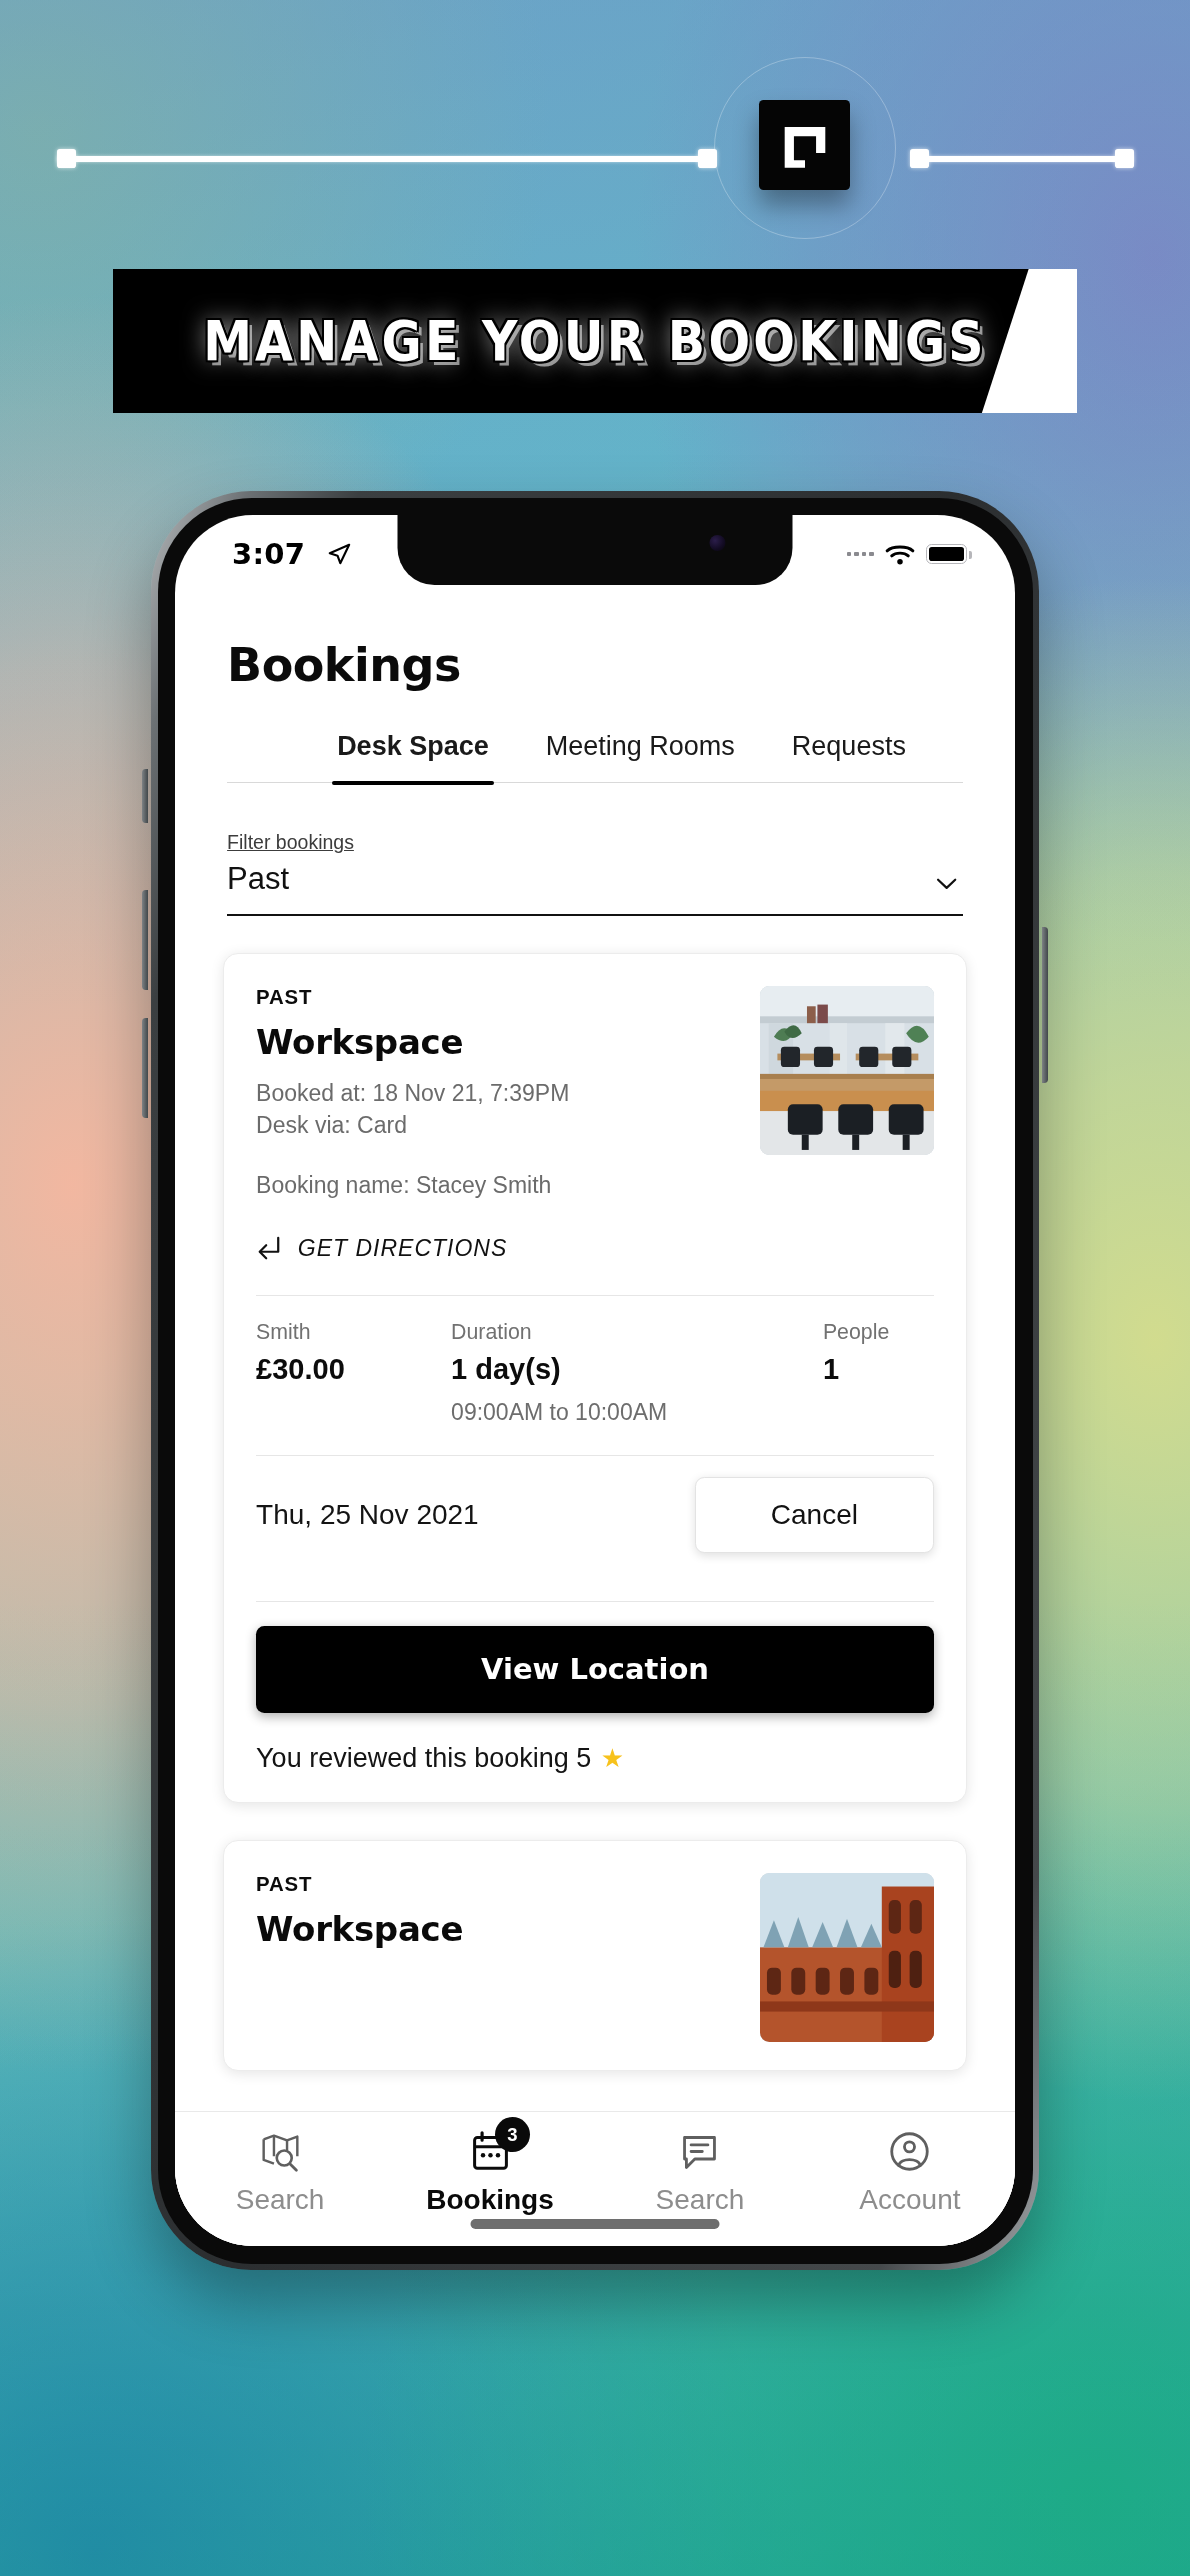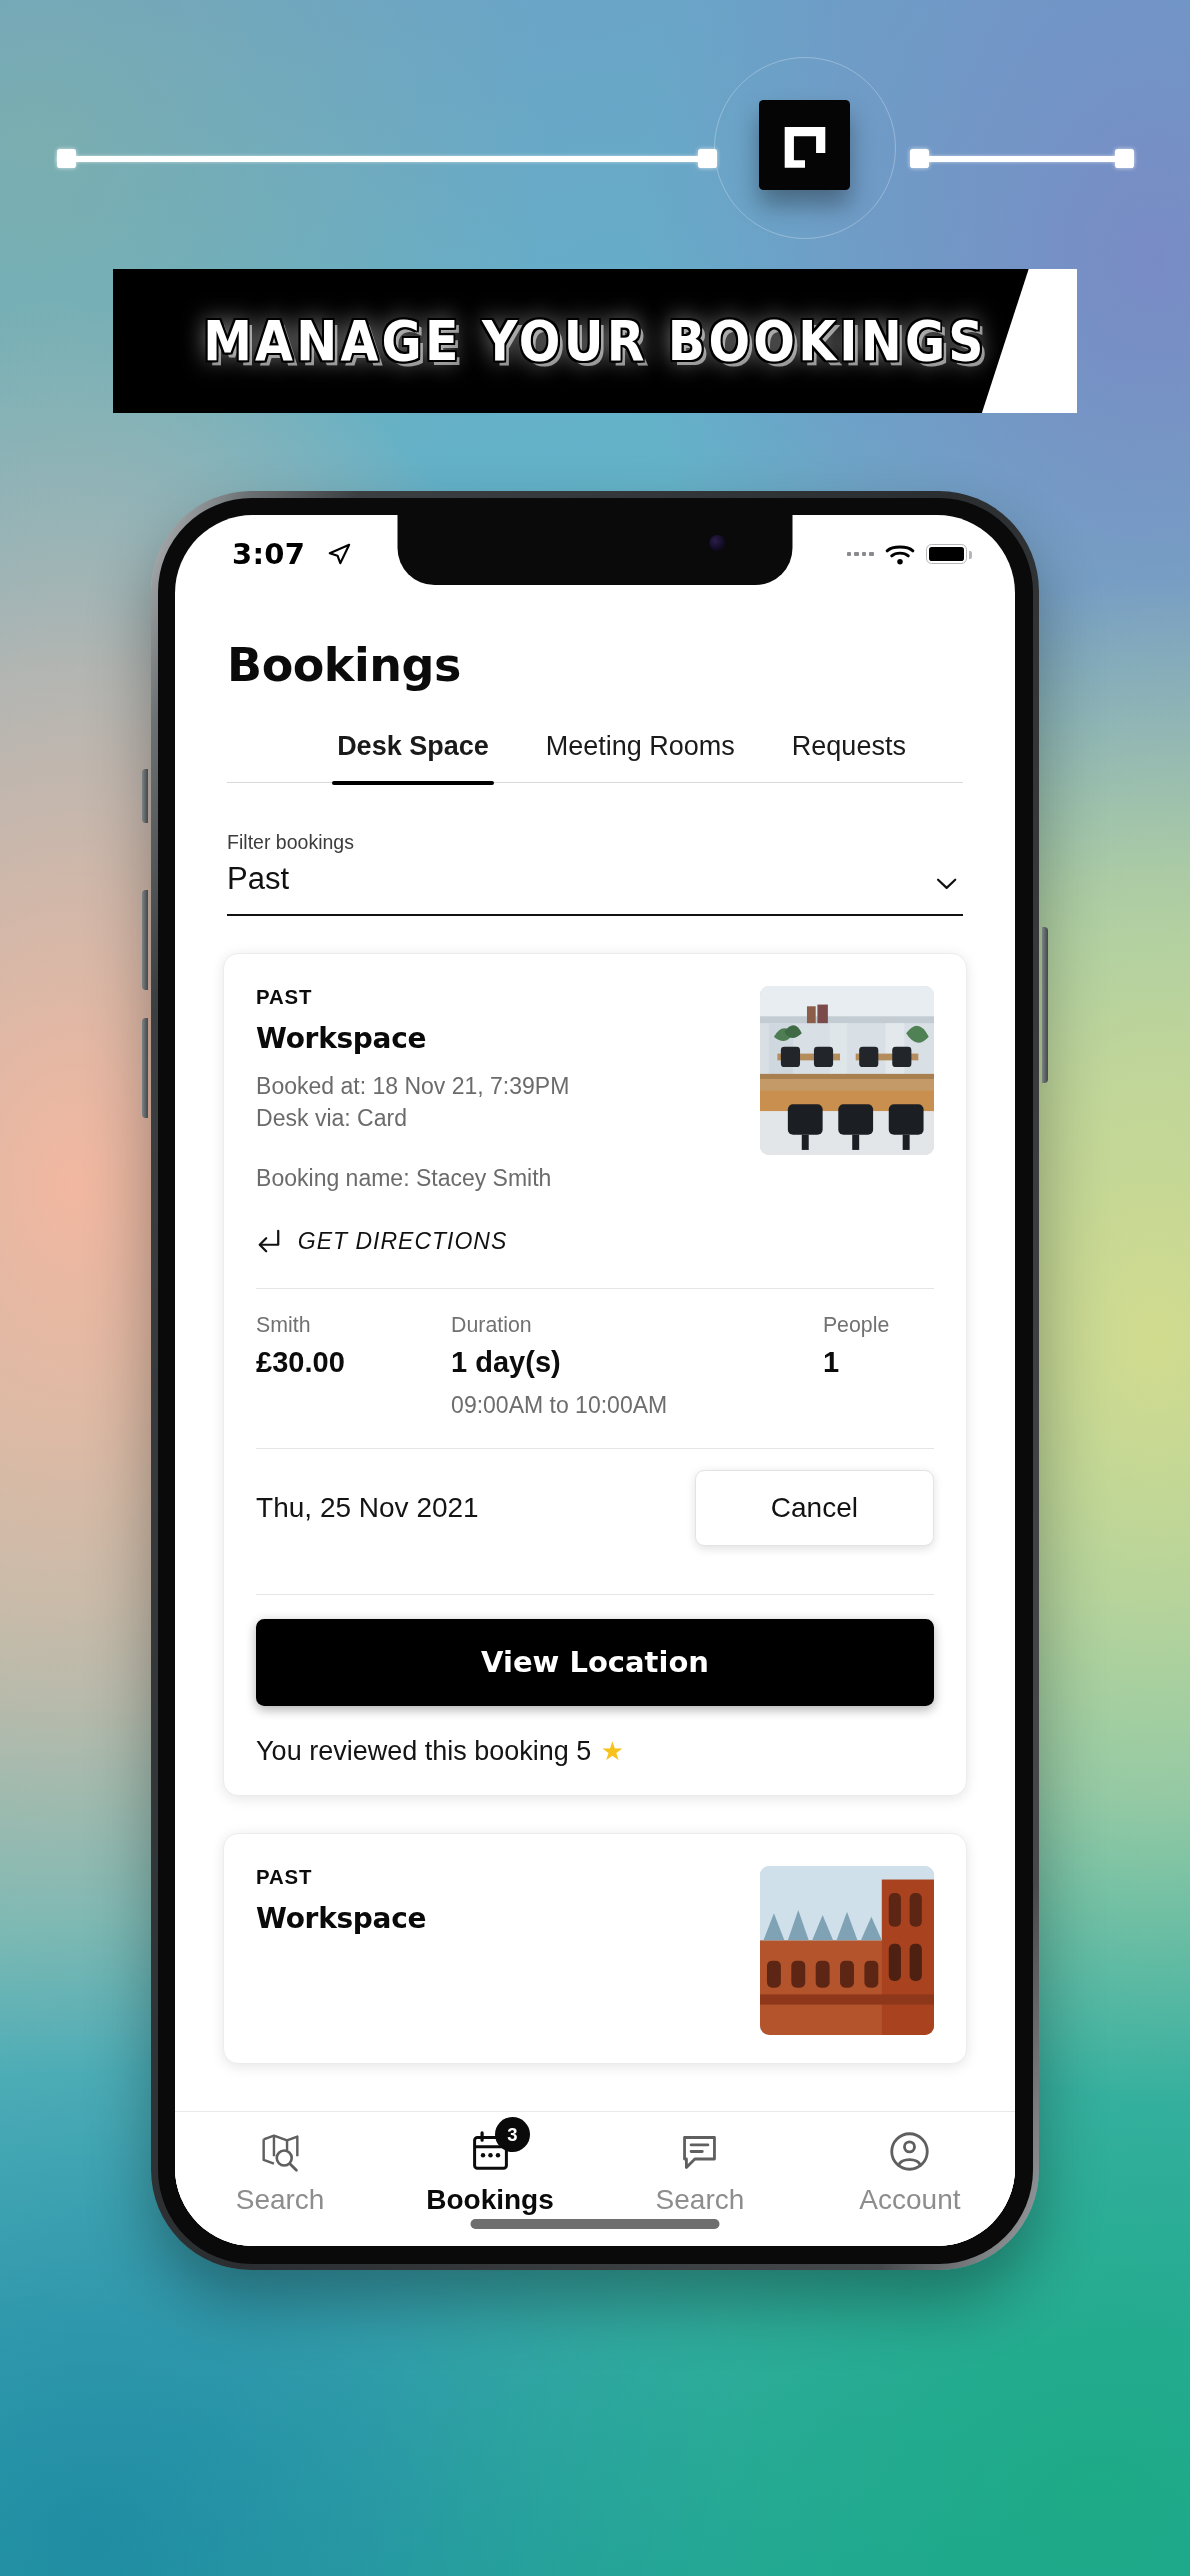--- a/index.html
+++ b/index.html
@@ -193,21 +193,21 @@
   .tab.active::after {
     content: ""; position: absolute; left: -5.6px; right: -5.6px; bottom: -2.8px;
     height: 4.6px; background: #000; border-radius: 1.9px;
   }
 
   .filter {
     margin: 48px 52px 0 52px; padding-bottom: 16.7px;
     border-bottom: 2.8px solid #111;
     position: relative;
   }
-  .filter-label { font-size: 19.5px; color: #3c3c3c; margin-bottom: 6.5px; }
+  .filter-label { font-size: 19.5px; color: #3c3c3c; margin-bottom: 6.5px; text-decoration: underline; }
   .filter-value { font-size: 31px; color: #111; }
   .filter-chevron {
     position: absolute; right: 5.6px; bottom: 24px;
     width: 21.3px; height: 12px;
   }
 
   .card {
     margin: 37px 48px 0 48px;
     background: #fff;
     border: 0.9px solid #ececec;
@@ -216,21 +216,21 @@
     padding: 32px 32px 28px 32px;
     position: relative;
   }
   .card-head { display: flex; justify-content: space-between; gap: 18.5px; }
   .card-head-left { flex: 1; min-width: 0; }
   .badge-past {
     font-size: 20.4px; font-weight: 700; letter-spacing: 0.8px;
     color: #0c0c0c; margin-bottom: 13px;
   }
   .card-title {
-    font-size: 28px; font-weight: 700; color: #0a0a0a;
+    font-size: 34px; font-weight: 700; color: #0a0a0a;
     margin-bottom: 15px; letter-spacing: -0.3px;
     font-family: "DejaVu Sans", sans-serif;
   }
   .card-meta { font-size: 23px; color: #6b6b6b; line-height: 1.42; }
   .card-bookingname { font-size: 23px; color: #6b6b6b; margin-top: 30px; }
 
   .thumb {
     width: 174px; height: 169px; border-radius: 9.3px; flex: none;
     overflow: hidden; position: relative; background: #cfd6dc;
   }

